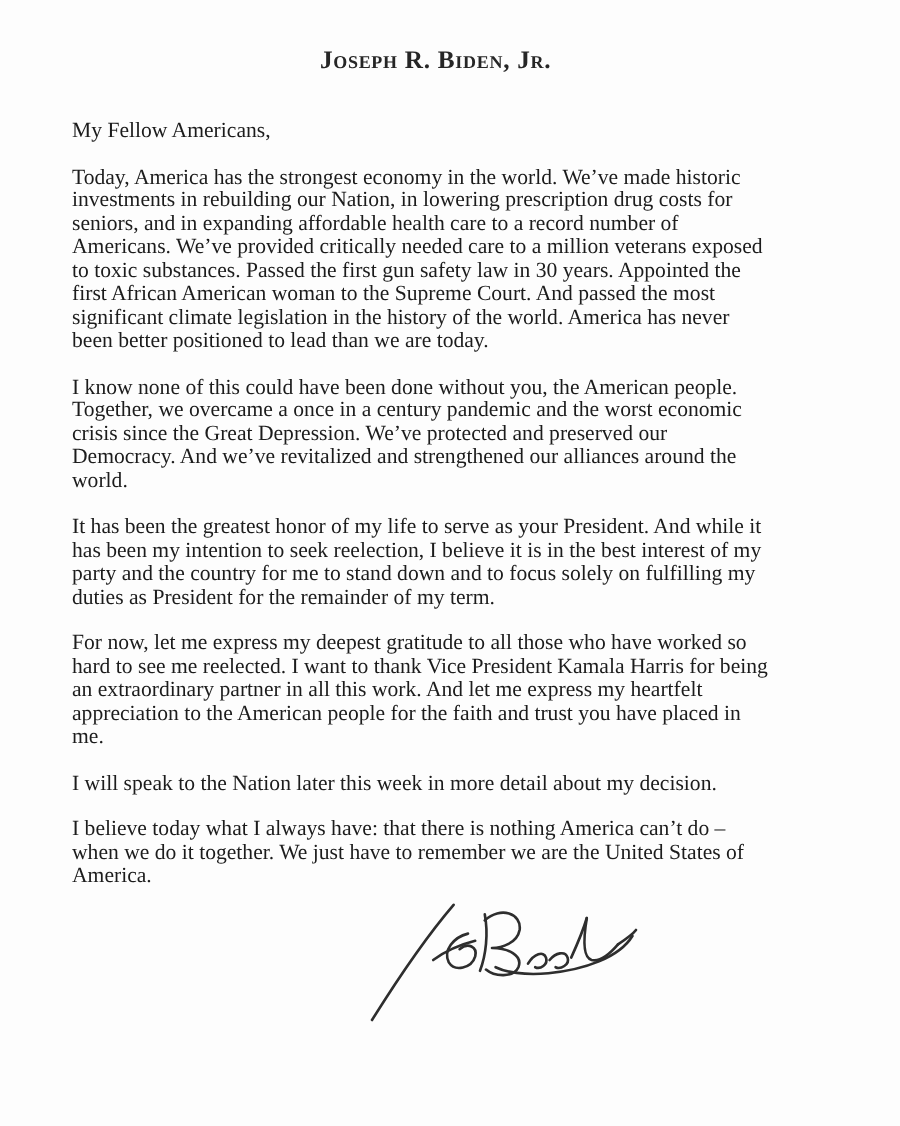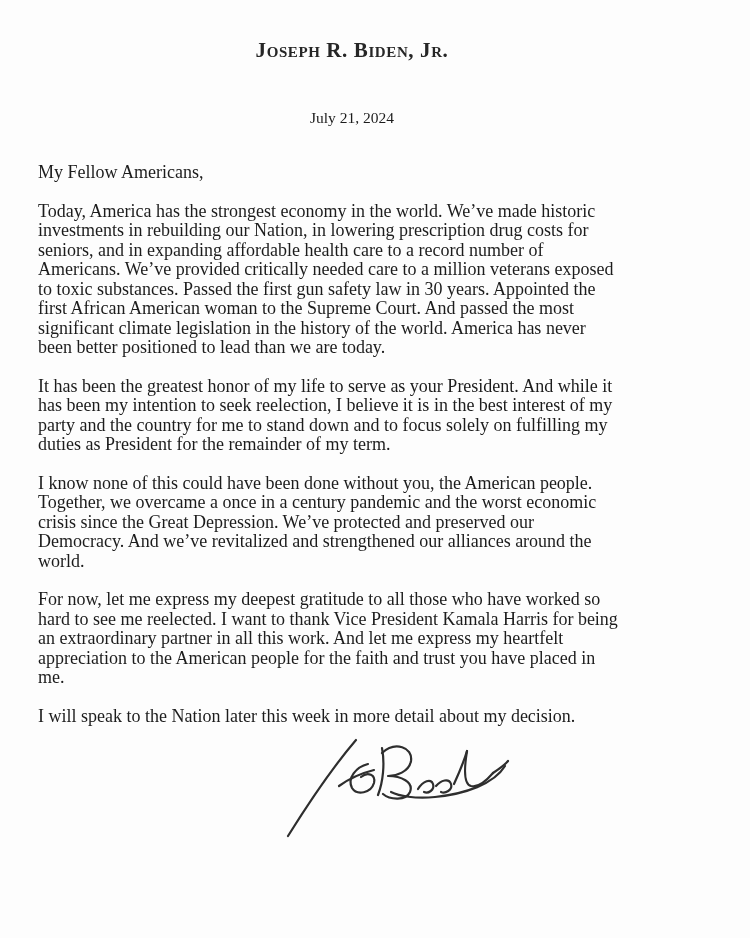--- a/index.html
+++ b/index.html
@@ -10,21 +10,21 @@
     width: 750px;
     height: 938px;
     background: #fdfdfd;
     overflow: hidden;
     font-family: "Liberation Serif", serif;
   }
   .page {
     box-sizing: border-box;
     width: 750px;
     height: 787px;
-    padding: 38px 84px 0 38px;
+    padding: 38px 84px 0 60px;
     background: #fdfdfd;
     color: #1c1c1c;
   }
   .letterhead {
     text-align: center;
     font-variant: small-caps;
     font-weight: 600;
     font-size: 21px;
     letter-spacing: 0.6px;
     color: #262626;
@@ -55,37 +55,37 @@
     display: block;
   }
 </style>
 </head>
 <body>
 
 <div class="page">
 
   <div class="letterhead">Joseph R. Biden, Jr.</div>
 
-  <div class="date">July 21, 2024</div>
 
   <div class="body-text">
 
     <div class="salutation">My Fellow Americans,</div>
 
 
     <p class="para">Today, America has the strongest economy in the world. We’ve made historic investments in rebuilding our Nation, in lowering prescription drug costs for seniors, and in expanding affordable health care to a record number of Americans. We’ve provided critically needed care to a million veterans exposed to toxic substances. Passed the first gun safety law in 30 years. Appointed the first African American woman to the Supreme Court. And passed the most significant climate legislation in the history of the world. America has never been better positioned to lead than we are today.</p>
 
+    <p class="para">I know none of this could have been done without you, the American people. Together, we overcame a once in a century pandemic and the worst economic crisis since the Great Depression. We’ve protected and preserved our Democracy. And we’ve revitalized and strengthened our alliances around the world.</p>
+
     <p class="para">It has been the greatest honor of my life to serve as your President. And while it has been my intention to seek reelection, I believe it is in the best interest of my party and the country for me to stand down and to focus solely on fulfilling my duties as President for the remainder of my term.</p>
-
-    <p class="para">I know none of this could have been done without you, the American people. Together, we overcame a once in a century pandemic and the worst economic crisis since the Great Depression. We’ve protected and preserved our Democracy. And we’ve revitalized and strengthened our alliances around the world.</p>
 
     <p class="para">For now, let me express my deepest gratitude to all those who have worked so hard to see me reelected. I want to thank Vice President Kamala Harris for being an extraordinary partner in all this work. And let me express my heartfelt appreciation to the American people for the faith and trust you have placed in me.</p>
 
     <p class="para">I will speak to the Nation later this week in more detail about my decision.</p>
 
+    <p class="para">I believe today what I always have: that there is nothing America can’t do – when we do it together. We just have to remember we are the United States of America.</p>
 
   </div>
 
   <div class="signature-wrap">
 
     <svg width="235" height="112" viewBox="0 0 235 112" fill="none" stroke="#2e2e2e" stroke-width="2.2" stroke-linecap="round" stroke-linejoin="round">
 
       <path d="M6,104 C26,72 50,36 74,8"></path>
 
       <path d="M57,54 C68,46 80,41 92,38"></path>

